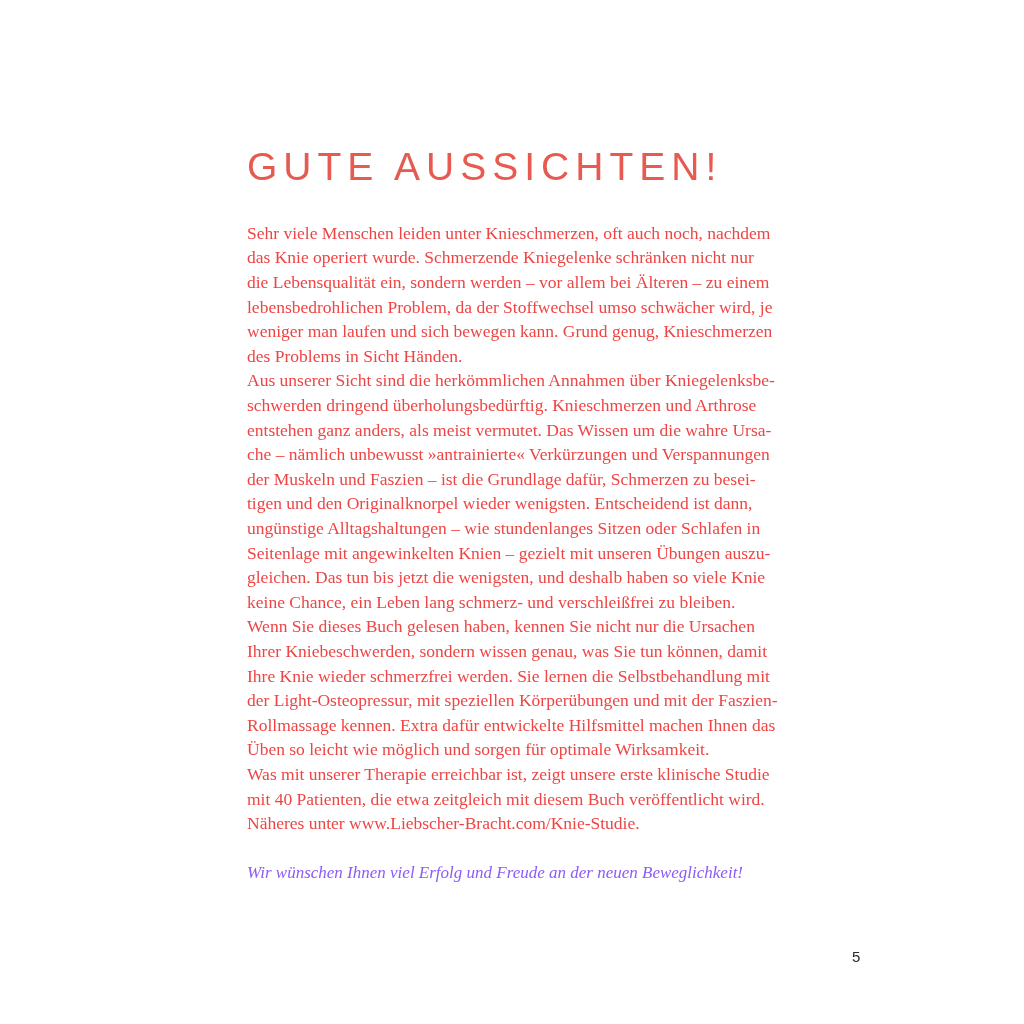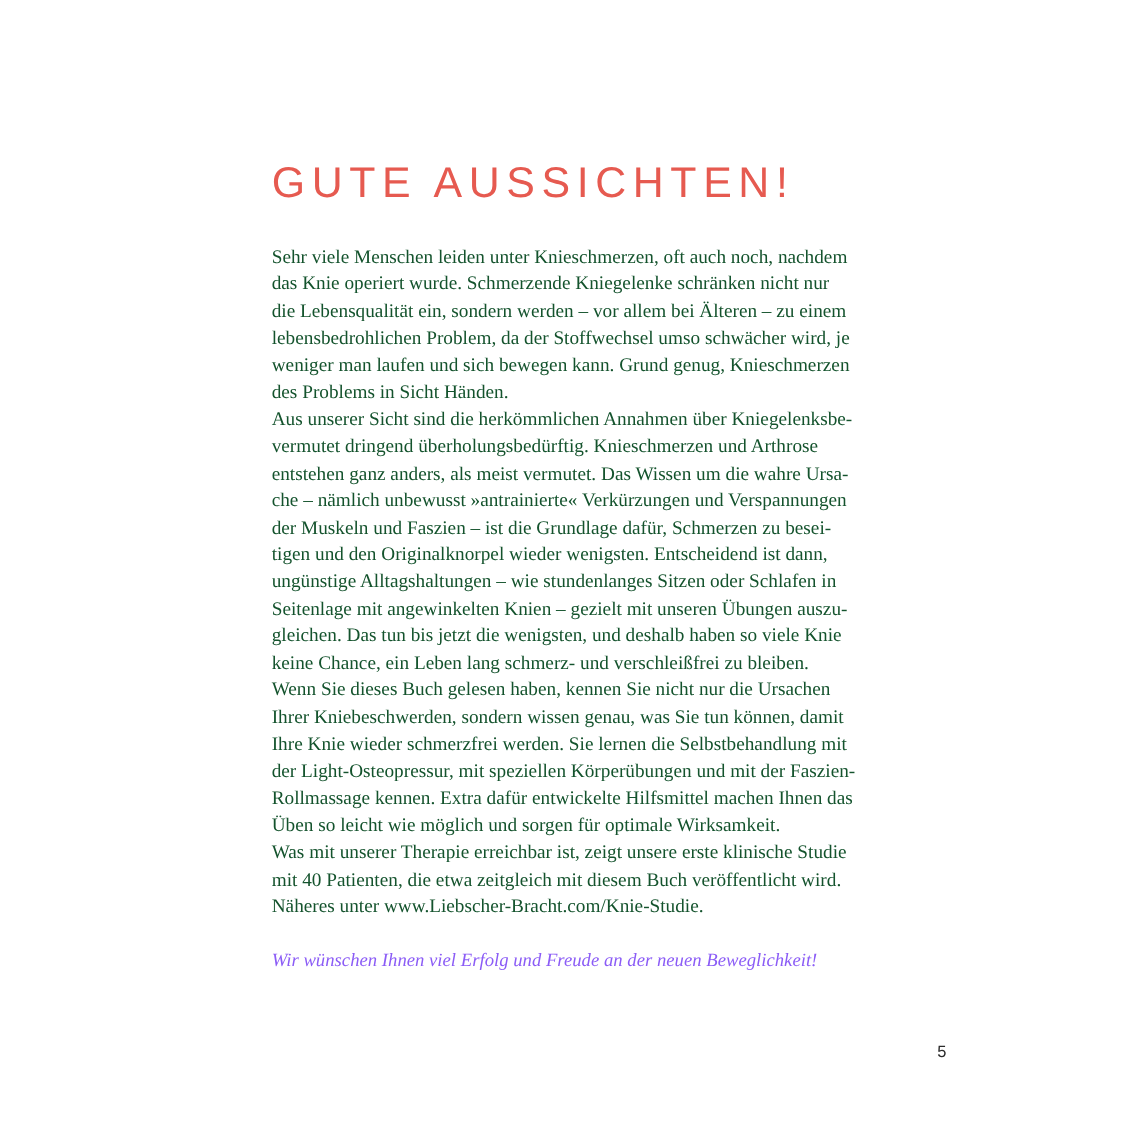--- a/index.html
+++ b/index.html
@@ -25,21 +25,21 @@
   .heading {
     margin: 0 0 32px 0;
     font-family: "Liberation Sans", sans-serif;
     font-weight: 400;
     font-size: 39px;
     letter-spacing: 6px;
     line-height: 1.1;
     color: #e65a50; 
   }
   .body-text {
-    color: #14532d;
+    color: #ef4444;
     margin-top: 16px;
   }
   .para {
     margin: 0;
     font-size: 17.5px;
     line-height: 24.6px;
   }
   .line {
     display: block;
     white-space: nowrap;
@@ -70,21 +70,21 @@
         <p class="para">
           <span class="line">Sehr viele Menschen leiden unter Knieschmerzen, oft auch noch, nachdem</span>
           <span class="line">das Knie operiert wurde. Schmerzende Kniegelenke schränken nicht nur</span>
           <span class="line">die Lebensqualität ein, sondern werden – vor allem bei Älteren – zu einem</span>
           <span class="line">lebensbedrohlichen Problem, da der Stoffwechsel umso schwächer wird, je</span>
           <span class="line">weniger man laufen und sich bewegen kann. Grund genug, Knieschmerzen</span>
           <span class="line">des Problems in Sicht Händen.</span>
         </p>
         <p class="para">
           <span class="line">Aus unserer Sicht sind die herkömmlichen Annahmen über Kniegelenksbe-</span>
-          <span class="line">vermutet dringend überholungsbedürftig. Knieschmerzen und Arthrose</span>
+          <span class="line">schwerden dringend überholungsbedürftig. Knieschmerzen und Arthrose</span>
           <span class="line">entstehen ganz anders, als meist vermutet. Das Wissen um die wahre Ursa-</span>
           <span class="line">che – nämlich unbewusst »antrainierte« Verkürzungen und Verspannungen</span>
           <span class="line">der Muskeln und Faszien – ist die Grundlage dafür, Schmerzen zu besei-</span>
           <span class="line">tigen und den Originalknorpel wieder wenigsten. Entscheidend ist dann,</span>
           <span class="line">ungünstige Alltagshaltungen – wie stundenlanges Sitzen oder Schlafen in</span>
           <span class="line">Seitenlage mit angewinkelten Knien – gezielt mit unseren Übungen auszu-</span>
           <span class="line">gleichen. Das tun bis jetzt die wenigsten, und deshalb haben so viele Knie</span>
           <span class="line">keine Chance, ein Leben lang schmerz- und verschleißfrei zu bleiben.</span>
         </p>
         <p class="para">

